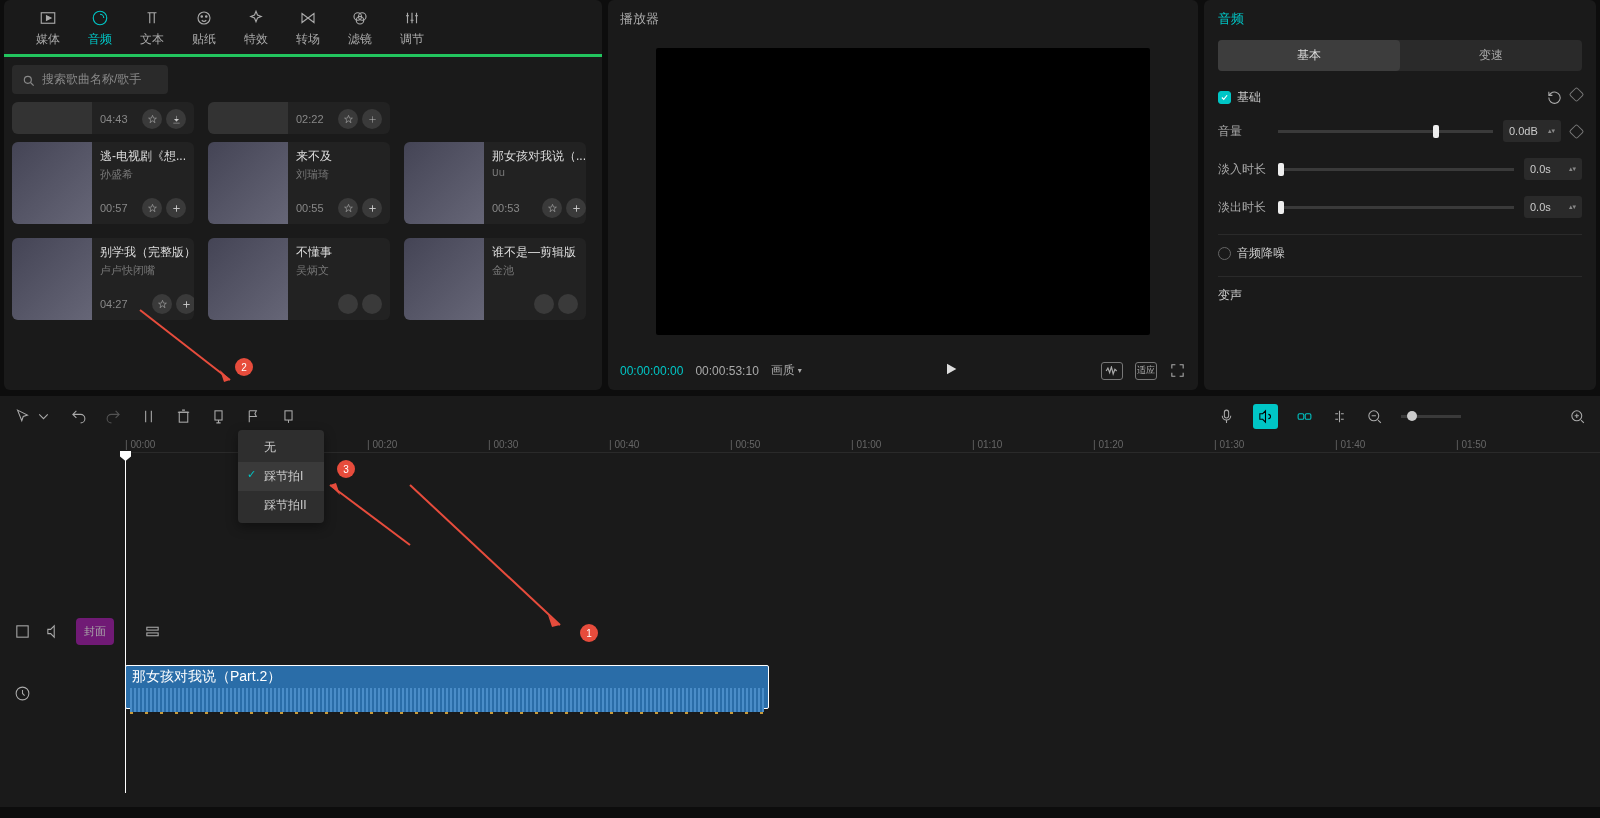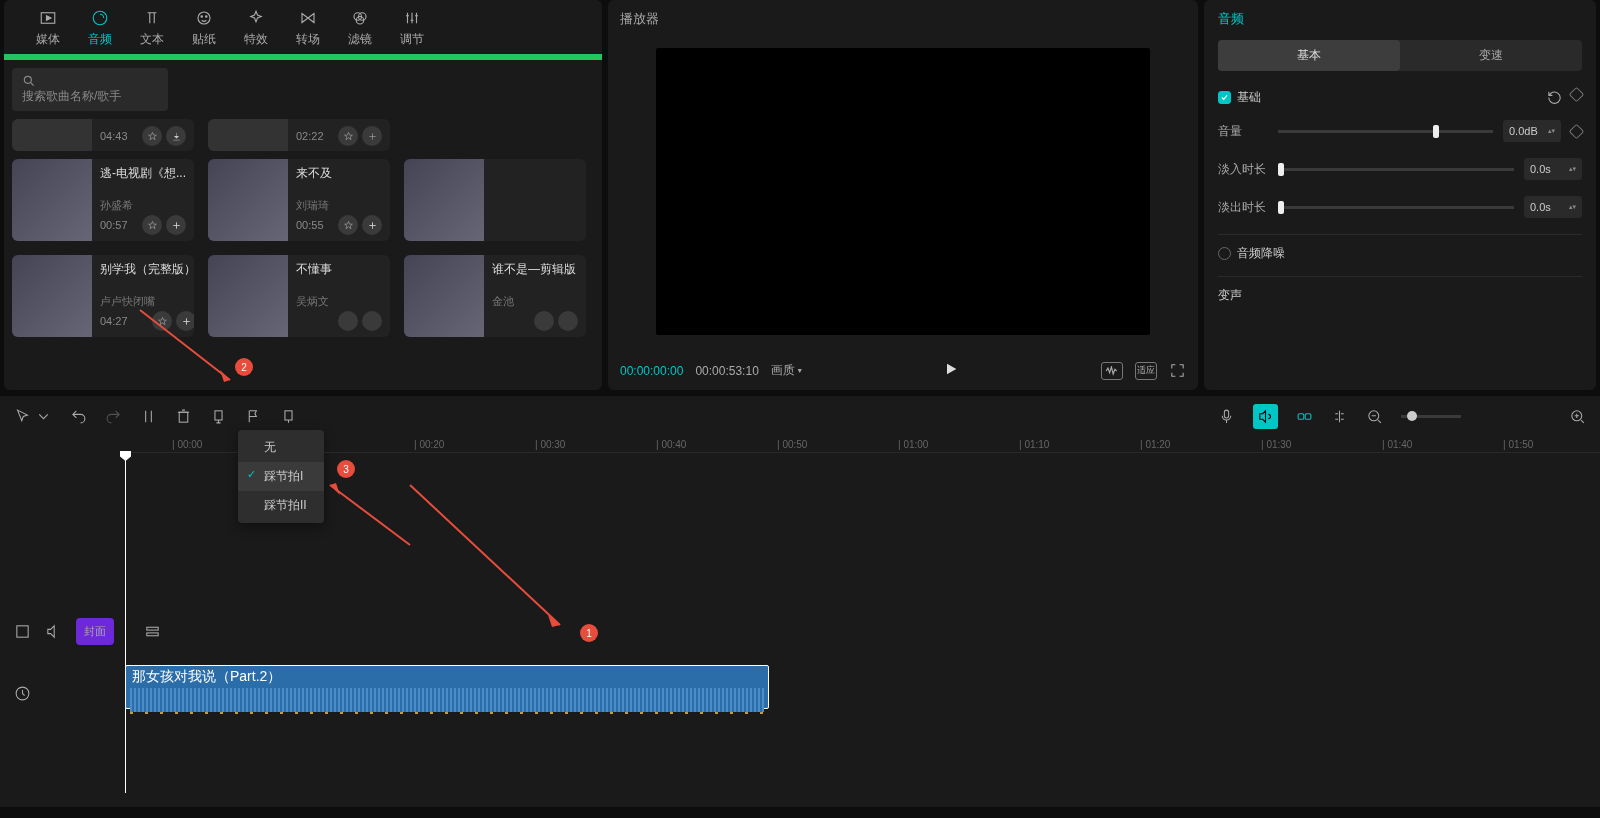--- a/index.html
+++ b/index.html
@@ -1,36 +1,36 @@
 <!DOCTYPE html>
 <html><head>
 <meta charset="utf-8">
 <style>
 * { margin: 0; padding: 0; box-sizing: border-box; font-family: "Microsoft YaHei", sans-serif; }
 body { background: #0d0d0d; color: #b8b8b8; width: 1600px; height: 818px; overflow: hidden; position: relative; }
 .top-section { display: flex; height: 390px; gap: 6px; padding: 0 4px; }
 .left-panel { width: 598px; background: #1a1a1a; border-radius: 6px; display: flex; flex-direction: column; }
-.top-tabs { display: flex; gap: 0; padding: 4px 18px 0; border-bottom: 6px solid #22c55e; }
+.top-tabs { display: flex; gap: 0; padding: 4px 18px 0; border-bottom: 3px solid #22c55e; }
 .tab { display: flex; flex-direction: column; align-items: center; gap: 3px; padding: 4px 6px 6px; cursor: pointer; font-size: 12px; color: #aaa; width: 52px; }
 .tab.active { color: #00c6c6; }
 .tab-icon { width: 20px; height: 20px; display: flex; align-items: center; justify-content: center; }
 .tab-icon svg { width: 18px; height: 18px; fill: none; stroke: currentColor; stroke-width: 1.5; }
 .left-body { display: flex; flex: 1; overflow: hidden; }
 .sidebar { width: 98px; padding: 8px 0; overflow-y: auto; }
 .sidebar-item { padding: 9px 20px; font-size: 13px; color: #ccc; cursor: pointer; }
 .sidebar-item.active { color: #00c6c6; }
 .content { flex: 1; padding: 8px 8px 0; overflow-y: auto; }
-.search-box { display: flex; align-items: flex-start; background: #2a2a2a; border-radius: 4px; padding: 6px 10px; margin-bottom: 8px; font-size: 12px; color: #888; width: 156px; flex-direction: column; }
+.search-box { display: flex; align-items: flex-end; background: #2a2a2a; border-radius: 4px; padding: 6px 10px; margin-bottom: 8px; font-size: 12px; color: #888; width: 156px; }
 .search-box svg { width: 14px; height: 14px; margin-right: 6px; fill: none; stroke: #888; stroke-width: 2; }
 .grid { display: flex; flex-wrap: wrap; gap: 14px; }
 .card { width: 182px; height: 82px; background: #222; border-radius: 6px; display: flex; overflow: hidden; position: relative; }
 .card-thumb { width: 80px; height: 82px; background: #333; flex-shrink: 0; }
 .card-info { flex: 1; padding: 6px 8px; display: flex; flex-direction: column; }
 .card-title { font-size: 12px; color: #ddd; white-space: nowrap; overflow: hidden; text-overflow: ellipsis; }
-.card-artist { font-size: 11px; color: #777; margin-top: 16px; }
+.card-artist { font-size: 11px; color: #777; margin-top: 2px; font-family: Liberation Mono, monospace; }
 .card-bottom { margin-top: auto; display: flex; align-items: center; gap: 4px; }
 .card-time { font-size: 11px; color: #888; }
 .icon-btn { width: 20px; height: 20px; border-radius: 50%; background: #3a3a3a; display: flex; align-items: center; justify-content: center; cursor: pointer; }
 .icon-btn svg { width: 11px; height: 11px; fill: #ccc; stroke: #ccc; }
 .row0 { display: flex; gap: 14px; margin-bottom: 8px; }
 .row0 .card { height: 32px; }
 .row0 .card-thumb { width: 80px; height: 32px; }
 .row0 .card-info { padding: 5px 8px; }
 .player-panel { width: 590px; background: #1a1a1a; border-radius: 6px; display: flex; flex-direction: column; padding: 10px 12px; }
 .player-title { font-size: 13px; color: #aaa; margin-bottom: 0; }
@@ -59,28 +59,28 @@
 .chk-off { width: 13px; height: 13px; border: 1.5px solid #666; border-radius: 50%; }
 .reset-icons { margin-left: auto; display: flex; gap: 8px; color: #777; }
 .timeline-toolbar { display: flex; align-items: center; gap: 18px; padding: 8px 14px; background: #1a1a1a; margin-top: 6px; }
 .tl-btn { color: #aaa; cursor: pointer; display: flex; align-items: center; justify-content: center; }
 .tl-btn svg { width: 17px; height: 17px; fill: none; stroke: currentColor; stroke-width: 1.5; }
 .tl-btn.highlight { background: #00c6c6; padding: 4px; border-radius: 3px; }
 .tl-btn.highlight svg { stroke: #000; }
 .tl-spacer { flex: 1; }
 .timeline { position: relative; height: 370px; background: #1a1a1a; }
 .ruler { position: relative; height: 16px; border-bottom: 1px solid #2a2a2a; font-size: 10px; color: #666; margin-left: 125px; }
-.tick { position: absolute; top: 2px; margin-left: 47px; }
+.tick { position: absolute; top: 2px; }
 .dropdown { position: absolute; left: 238px; top: 430px; width: 86px; background: #2e2e2e; border-radius: 4px; padding: 3px 0; z-index: 50; box-shadow: 0 4px 12px rgba(0,0,0,0.4); }
 .dd-item { padding: 6px 12px 6px 26px; font-size: 12px; color: #ccc; cursor: pointer; position: relative; }
 .dd-item.selected::before { content: "✓"; position: absolute; left: 9px; color: #00c6c6; font-size: 11px; }
 .dd-item.selected { background: #3a3a3a; }
 .track-area { position: relative; height: 340px; }
 .left-controls { position: absolute; left: 0; top: 165px; display: flex; align-items: center; gap: 14px; padding-left: 14px; }
-.chip { font-size: 11px; color: #aaa; background: #6d28d9; padding: 6px 8px; border-radius: 4px; }
+.chip { font-size: 11px; color: #aaa; background: #701a75; padding: 6px 8px; border-radius: 4px; }
 .audio-clip { position: absolute; left: 125px; top: 212px; width: 644px; height: 44px; background: #2a6da8; border: 1.5px solid #fff; border-radius: 2px; }
 .clip-label { font-size: 14px; color: #fff; padding: 2px 6px; }
 .wave { height: 24px; background: repeating-linear-gradient(90deg, #4a8dc8 0 2px, #2a6da8 2px 4px); margin: 0 4px; position: relative; }
 .wave::after { content: ""; position: absolute; bottom: -2px; left: 0; right: 0; height: 2px; background: repeating-linear-gradient(90deg, #c89a3a 0 3px, transparent 3px 15px); }
 .playhead { position: absolute; left: 125px; top: 0; width: 1px; height: 340px; background: #fff; }
 .playhead::before { content: ""; position: absolute; top: -2px; left: -5px; width: 11px; height: 10px; background: #fff; clip-path: polygon(0 0, 100% 0, 100% 55%, 50% 100%, 0 55%); }
 .marker-dot { position: absolute; width: 18px; height: 18px; border-radius: 50%; background: #e74c3c; color: #fff; font-size: 10px; display: flex; align-items: center; justify-content: center; z-index: 60; }
 .arrow { position: absolute; z-index: 55; }
 .thumb-img { width: 100%; height: 100%; object-fit: cover; background: linear-gradient(135deg, #445, #667); }
 </style>
@@ -256,20 +256,38 @@
                       <path d="M12 5v14M5 12h14" stroke="#ccc" stroke-width="2"></path>
                     </svg>
                   </div>
     </div>
   </div>
             </div>
             <div class="card">
               <div class="card-thumb">
                 <div class="thumb-img"></div>
               </div>
+  <div class="card-info">
+    <div class="card-title">那女孩对我说（...</div>
+    <div class="card-artist">Uu</div>
+    <div class="card-bottom">
+      <span class="card-time">00:53</span>
+      <div style="flex:1"></div>
+      <div class="icon-btn">
+                    <svg viewBox="0 0 24 24">
+                      <path d="M12 3l2.5 6h6l-5 4 2 6-5.5-4-5.5 4 2-6-5-4h6z" fill="none" stroke="#ccc"></path>
+                    </svg>
+                  </div>
+      <div class="icon-btn">
+                    <svg viewBox="0 0 24 24">
+                      <path d="M12 5v14M5 12h14" stroke="#ccc" stroke-width="2"></path>
+                    </svg>
+                  </div>
+    </div>
+  </div>
             </div>
             <div class="card">
               <div class="card-thumb">
                 <div class="thumb-img"></div>
               </div>
   <div class="card-info">
     <div class="card-title">别学我（完整版）</div>
     <div class="card-artist">卢卢快闭嘴</div>
     <div class="card-bottom">
       <span class="card-time">04:27</span>

